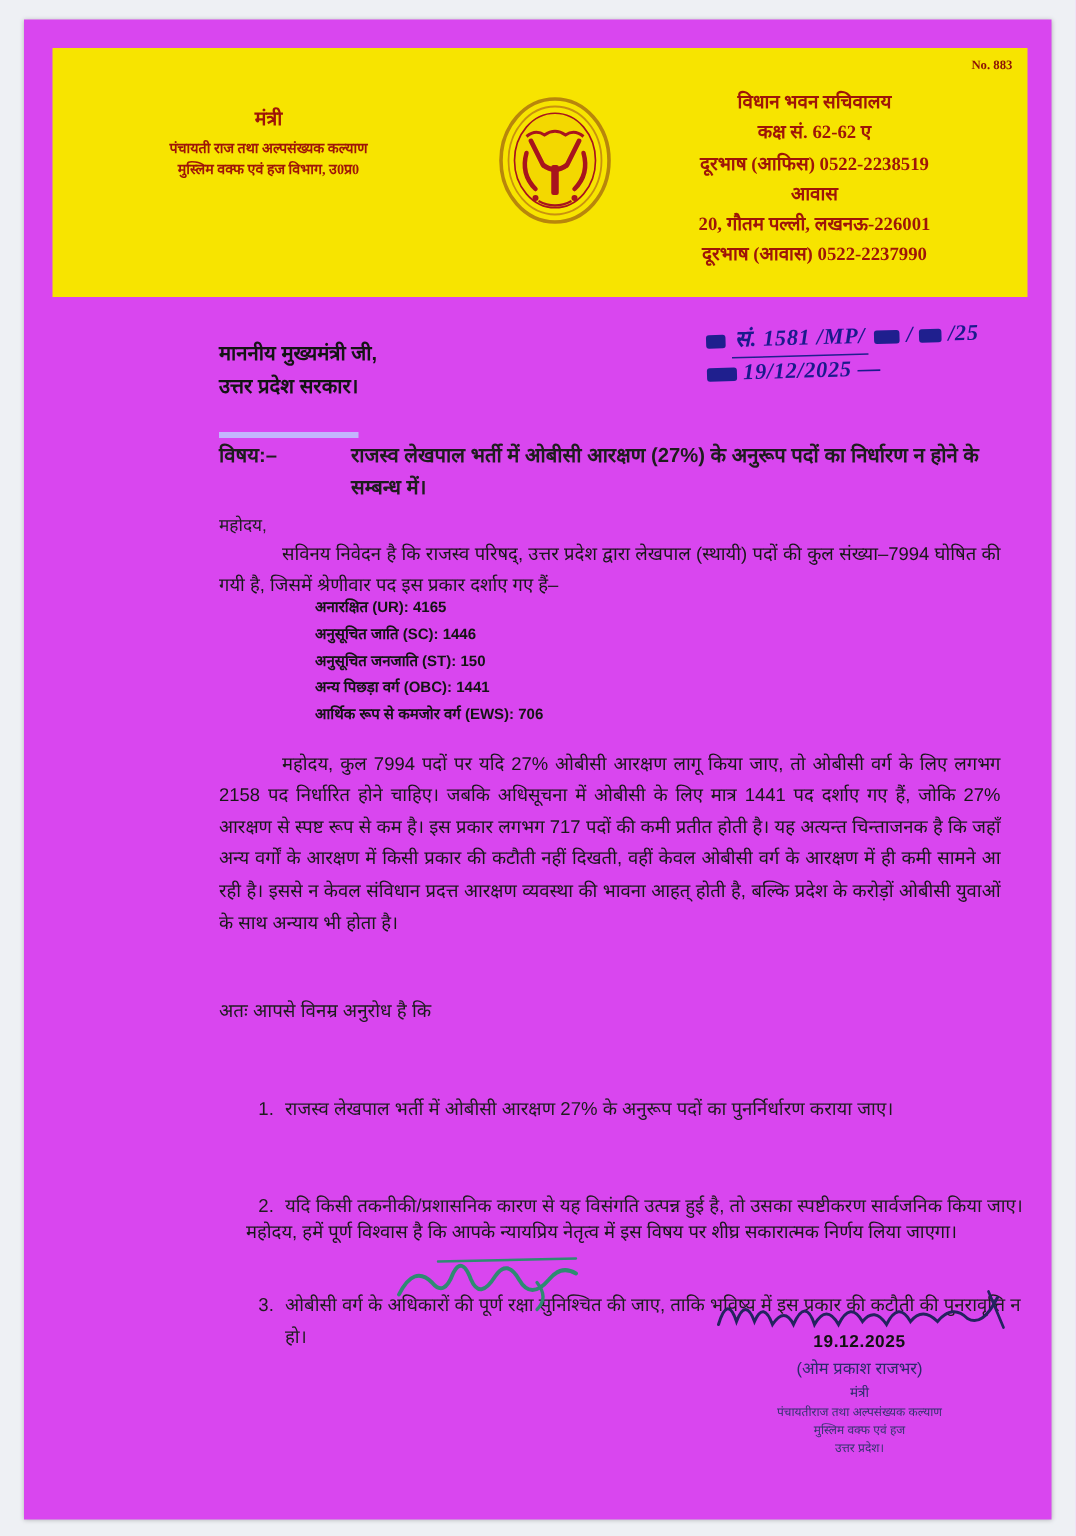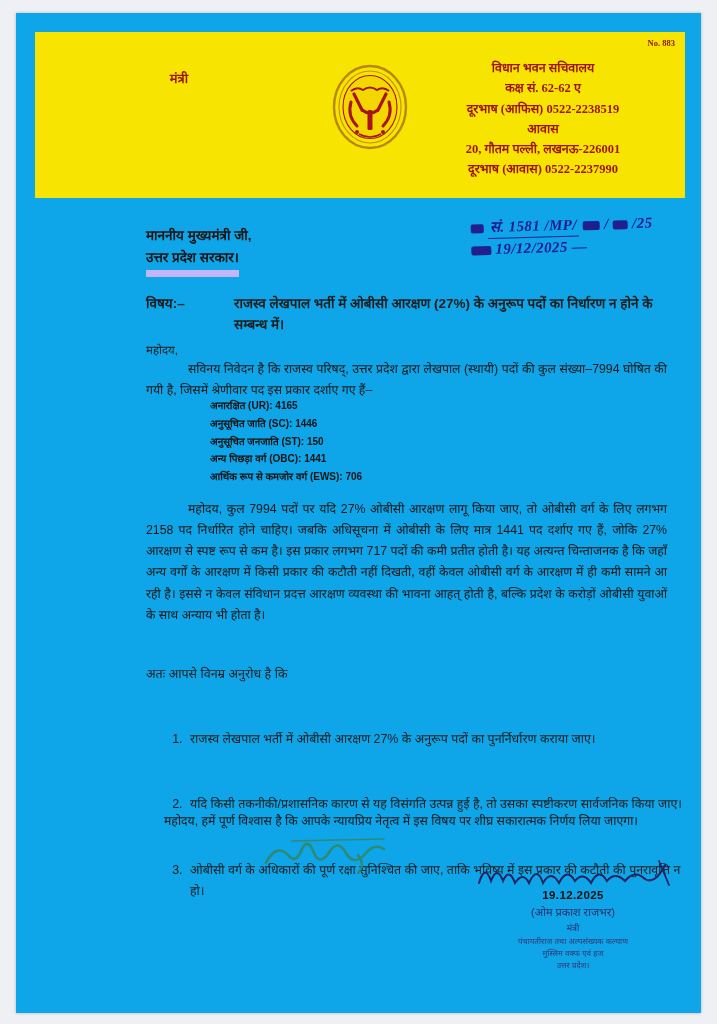--- a/index.html
+++ b/index.html
@@ -23,21 +23,21 @@
     height: 1024px;
     background: #eef0f4;
     box-sizing: border-box;
   }
   #paper {
     position: absolute;
     left: 16px;
     top: 13px;
     width: 685px;
     height: 1000px;
-    background: #0ea5e9;
+    background: #d946ef;
     box-shadow: 0 0 3px rgba(0,0,0,0.25);
     box-sizing: border-box;
     overflow: hidden;
     text-decoration: underline;
   }
 
   
   #letterhead {
     position: absolute;
     left: 19px;
@@ -125,23 +125,23 @@
   .addressee {
     position: absolute;
     left: 130px;
     top: 26px;
     font-size: 13.5px;
     line-height: 1.65;
     font-weight: 600;
     color: #141414;
   }
   .addressee .underlined {
-    border-bottom: 7px solid #c4b5fd;
+    border-bottom: 4px solid #c4b5fd;
     display: inline-block;
-    padding-bottom: 0;
+    padding-bottom: 18px;
   }
 
   
   .hand-ref {
     position: absolute;
     left: 455px;
     top: 16px;
     color: #1a1a8c;
     font-family: "Liberation Serif", serif;
     transform: rotate(-1.6deg);
@@ -312,20 +312,24 @@
 
 <div id="page-frame">
   <div id="paper">
 
     <div id="letterhead">
 
       <div class="lh-no">No. 883</div>
 
       <div class="lh-left">
         <div class="minister-role">मंत्री</div>
+        <div class="minister-dept">
+          <div>पंचायती राज तथा अल्पसंख्यक कल्याण</div>
+          <div>मुस्लिम वक्फ एवं हज विभाग, उ0प्र0</div>
+        </div>
       </div>
 
       <div class="lh-emblem">
         <svg viewBox="0 0 86 98" width="86" height="98" aria-hidden="true">
           <ellipse cx="43" cy="49" rx="36" ry="41" fill="none" stroke="#b8860b" stroke-width="2.4"></ellipse>
           <ellipse cx="43" cy="49" rx="31" ry="36" fill="none" stroke="#c9910e" stroke-width="1.2"></ellipse>
           <ellipse cx="43" cy="49" rx="27" ry="31.5" fill="#f3d800" stroke="#a8141d" stroke-width="1.1"></ellipse>
           <path d="M24 33 Q30 28 36 32 Q43 27 50 32 Q56 28 62 33" fill="none" stroke="#a8141d" stroke-width="2"></path>
           <path d="M27 36 L35 52 M59 36 L51 52" stroke="#a8141d" stroke-width="3.2" stroke-linecap="round"></path>
           <path d="M35 52 Q43 58 51 52" fill="none" stroke="#a8141d" stroke-width="3.4"></path>

